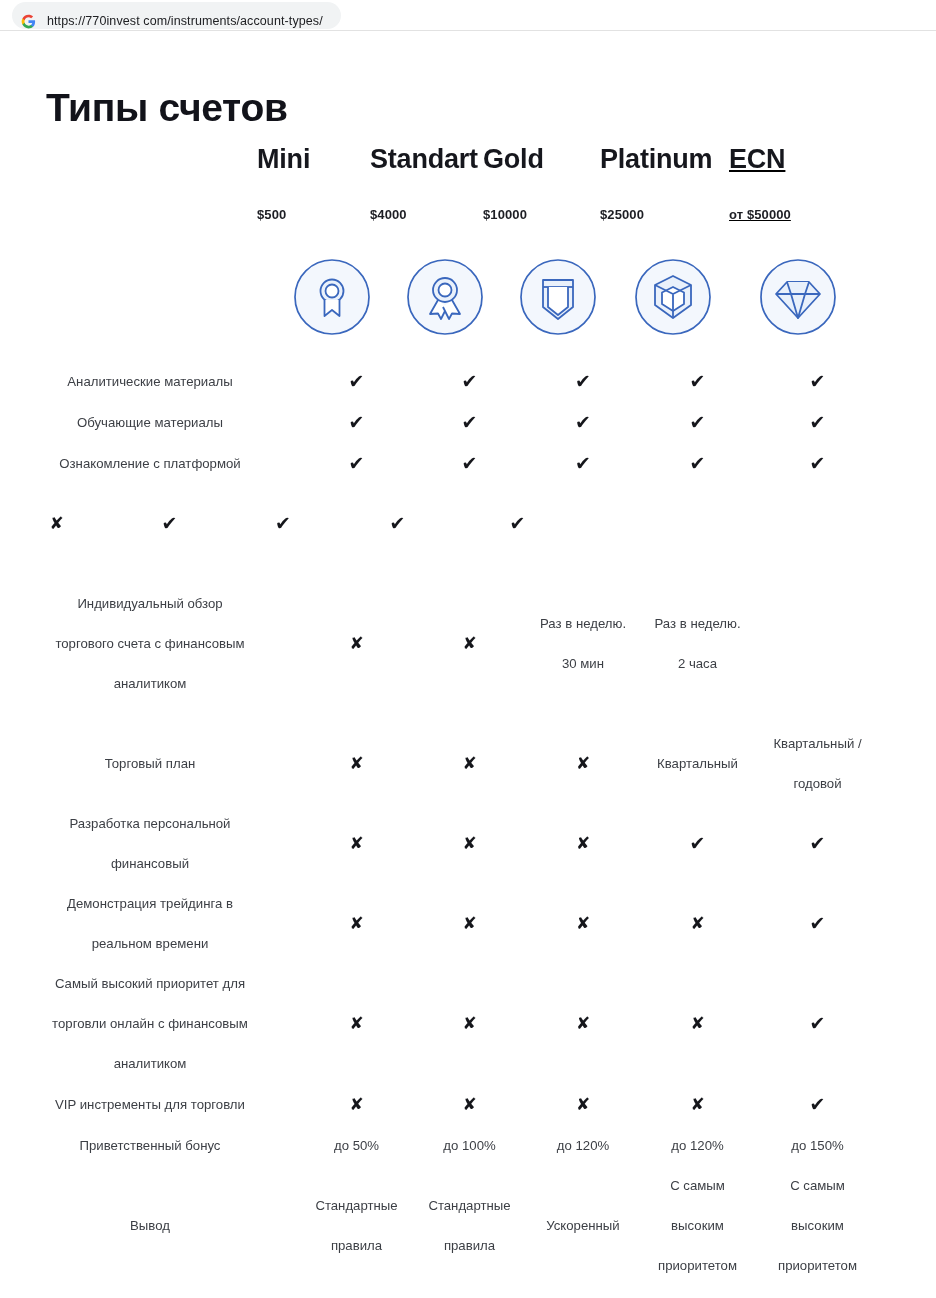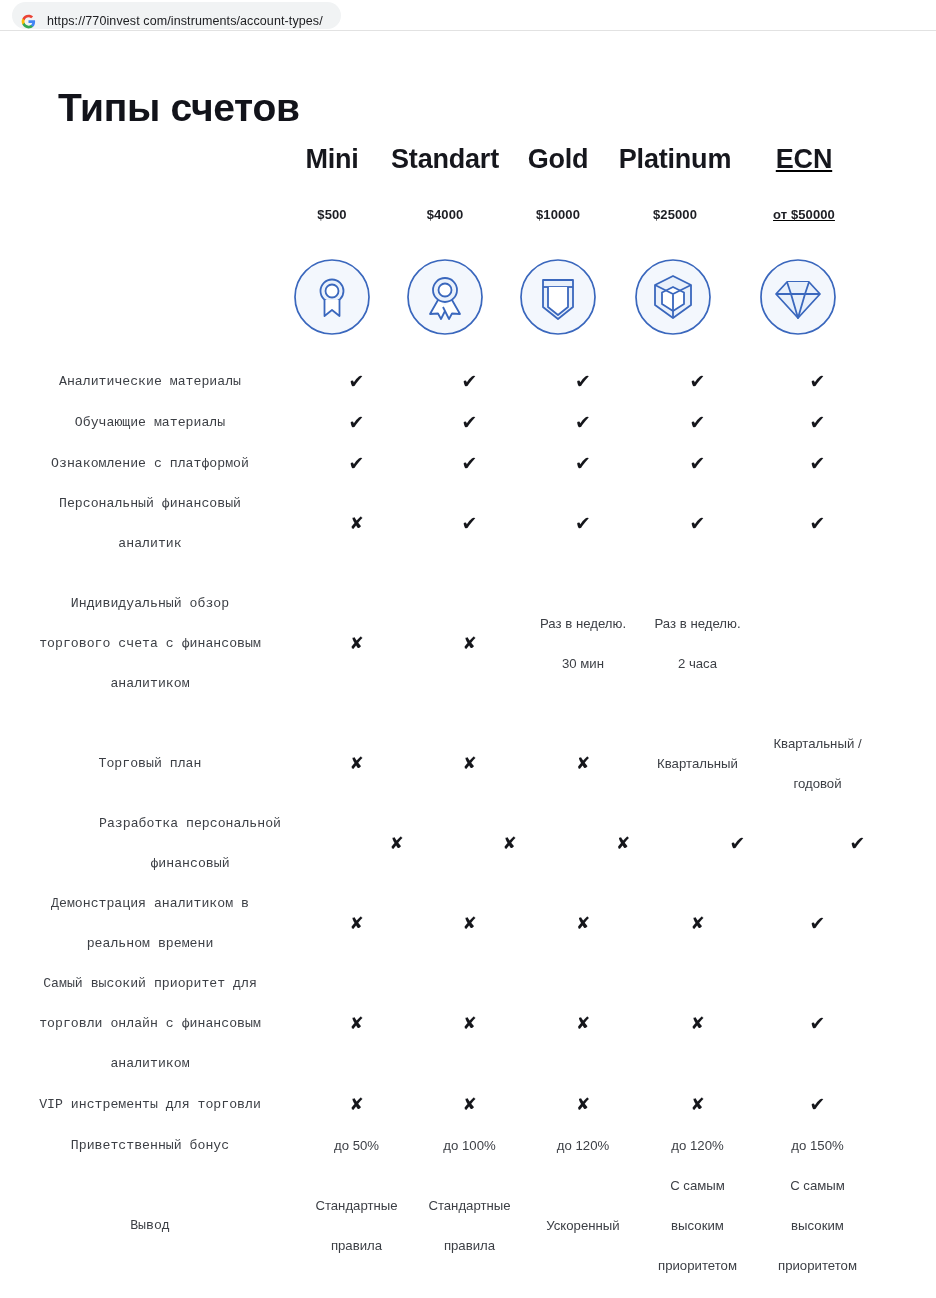--- a/index.html
+++ b/index.html
@@ -41,34 +41,33 @@
   
   .page {
     position: relative;
     width: 936px;
     height: 1267px;
     background: #fff;
   }
 
   .page-title {
     position: absolute;
-    left: 58px;
+    left: 46px;
     top: 56px;
     font-size: 39px;
     font-weight: 700;
     color: #12131a;
     letter-spacing: -0.3px;
     line-height: 1.1;
   }
 
   
   .plan-col {
     position: absolute;
     width: 150px;
-    text-align: center;
   }
   .plan-name {
     font-size: 27px;
     font-weight: 700;
     color: #16171d;
     line-height: 1.1;
     letter-spacing: -0.2px;
   }
   .plan-price {
     margin-top: 32px;
@@ -98,21 +97,21 @@
   }
   .row-label {
     width: 300px;
     flex: 0 0 300px;
     text-align: center;
     font-size: 13.2px;
     color: #3c3f45;
     line-height: 40px;
     padding: 0 8px;
   }
-  .row-label .ln { display: block; font-family: Liberation Mono, monospace; }
+  .row-label .ln { display: block; }
 
   .cell {
     flex: 0 0 auto;
     text-align: center;
     font-size: 13.2px;
     color: #3c3f45;
     line-height: 40px;
   }
   .cell .ln { display: block; }
 
@@ -283,24 +282,20 @@
         </div>
       <div class="cell c4">
           <span class="ln mark">✔</span>
         </div>
       <div class="cell c5">
           <span class="ln mark">✔</span>
         </div>
     </div>
 
     <div class="row" style="height:80px;">
-      <div class="row-label">
-        <span class="ln">Персональный финансовый</span>
-        <span class="ln">аналитик</span>
-      </div>
       <div class="cell c1">
           <span class="ln mark cross">✘</span>
         </div>
       <div class="cell c2">
           <span class="ln mark">✔</span>
         </div>
       <div class="cell c3">
           <span class="ln mark">✔</span>
         </div>
       <div class="cell c4">
@@ -348,21 +343,21 @@
         </div>
       <div class="cell c4">
           <span class="ln">Квартальный</span>
         </div>
       <div class="cell c5">
         <span class="ln">Квартальный /</span>
         <span class="ln">годовой</span>
       </div>
     </div>
 
-    <div class="row" style="height:80px;padding-left:40px;">
+    <div class="row" style="height:80px;">
       <div class="row-label">
         <span class="ln">Разработка персональной</span>
         <span class="ln">финансовый</span>
       </div>
       <div class="cell c1">
           <span class="ln mark cross">✘</span>
         </div>
       <div class="cell c2">
           <span class="ln mark cross">✘</span>
         </div>
@@ -372,21 +367,21 @@
       <div class="cell c4">
           <span class="ln mark">✔</span>
         </div>
       <div class="cell c5">
           <span class="ln mark">✔</span>
         </div>
     </div>
 
     <div class="row" style="height:80px;">
       <div class="row-label">
-        <span class="ln">Демонстрация аналитиком в</span>
+        <span class="ln">Демонстрация трейдинга в</span>
         <span class="ln">реальном времени</span>
       </div>
       <div class="cell c1">
           <span class="ln mark cross">✘</span>
         </div>
       <div class="cell c2">
           <span class="ln mark cross">✘</span>
         </div>
       <div class="cell c3">
           <span class="ln mark cross">✘</span>

